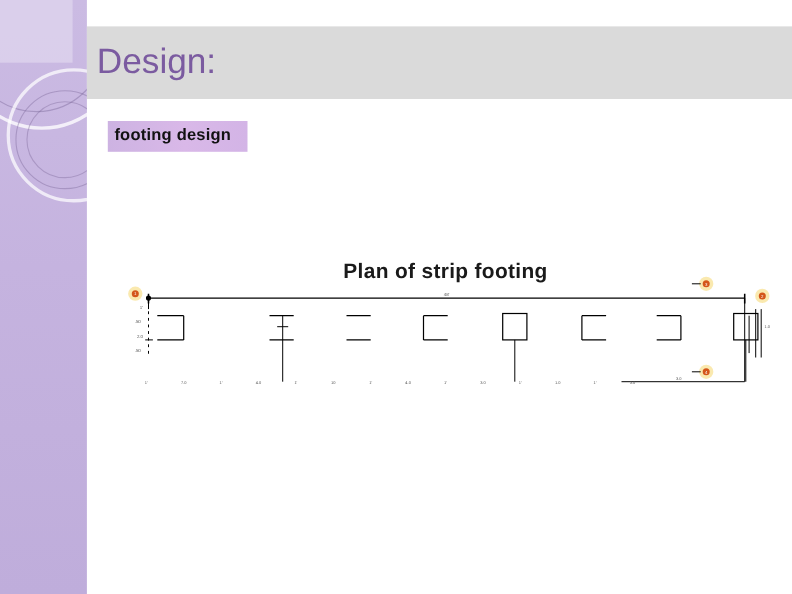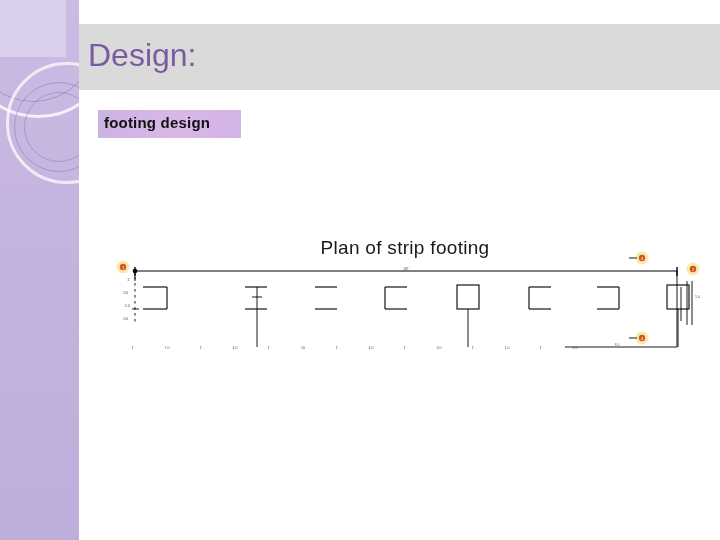--- a/index.html
+++ b/index.html
@@ -108,21 +108,21 @@
     letter-spacing: 0px;
     line-height: 52px;
     white-space: nowrap;
   }
 
   
   #body-box {
     position: absolute;
     left: 98px;
     top: 110px;
-    width: 143px;
+    width: 127px;
     height: 28px;
     background: linear-gradient(90deg, #cdb3e2 0%, #d9b8e8 55%, #d3b4e6 100%);
     overflow: hidden;
     text-align: right;
   }
   #body-text {
     position: absolute;
     left: 6px;
     top: 4px;
     font-size: 15px;
@@ -140,21 +140,21 @@
     width: 600px;
     height: 140px;
   }
   #drawing-title {
     position: absolute;
     left: 0;
     top: 12px;
     width: 600px;
     text-align: center;
     font-size: 19px;
-    font-weight: normal;
+    font-weight: bold;
     color: #1a1a1a;
     letter-spacing: 0.3px;
   }
   #drawing svg {
     position: absolute;
     left: 0;
     top: 0;
     width: 600px;
     height: 140px;
   }

